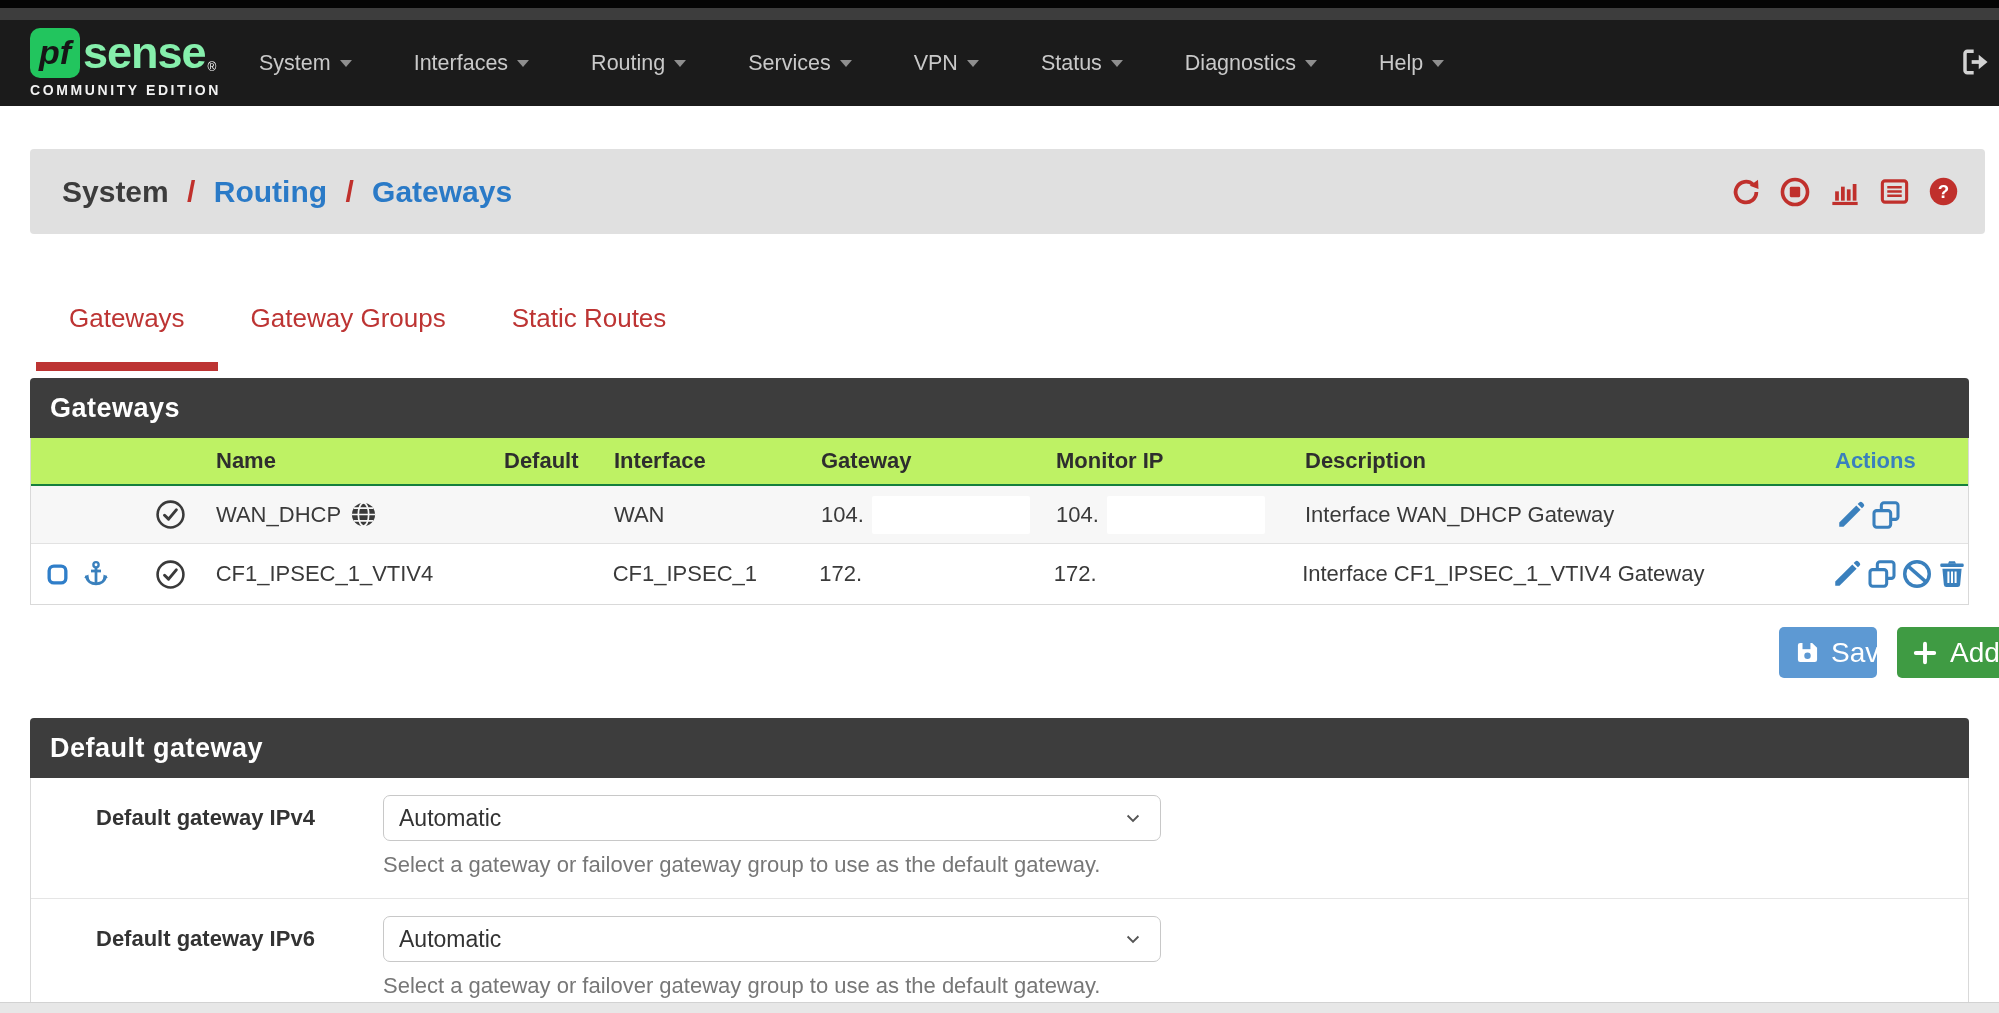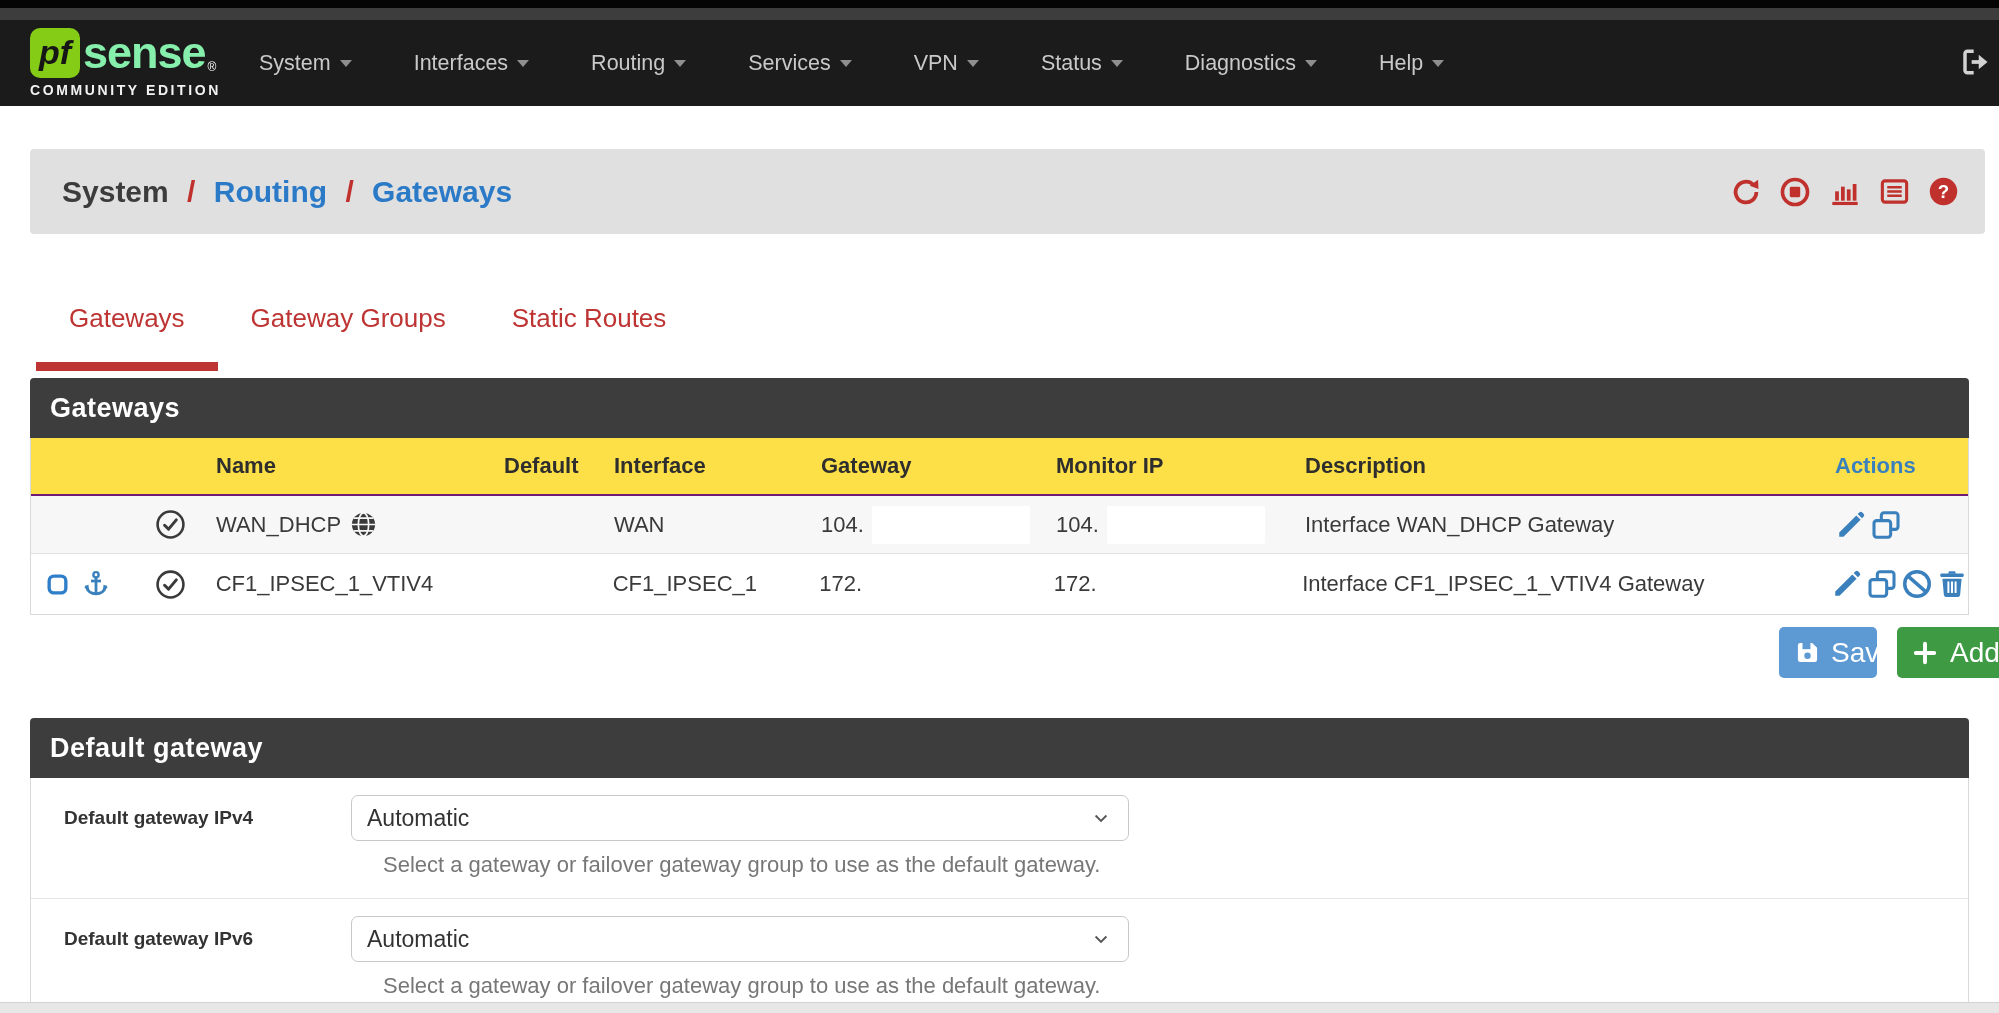--- a/index.html
+++ b/index.html
@@ -7,21 +7,21 @@
     font-family:"Liberation Sans", sans-serif; }
   .icon { display:inline-block; vertical-align:middle; }
   .icon svg { display:block; }
 
   
   .top-edge   { position:absolute; left:0; top:0; width:100%; height:8px; background:#050505; }
   .top-strip  { position:absolute; left:0; top:8px; width:100%; height:12px; background:#3d3d3d; }
   .navbar { position:absolute; left:0; top:20px; width:100%; height:86px; background:#1b1b1b; }
   .brand { position:absolute; left:30px; top:7px; }
   .brand-row { display:flex; align-items:center; }
-  .pf-tile { width:50px; height:50px; background:#84cc16; border-radius:10px;
+  .pf-tile { width:50px; height:50px; background:#22c55e; border-radius:10px;
     display:flex; align-items:center; justify-content:center; }
   .pf-tile span { font-style:italic; font-weight:bold; font-size:34px; color:#161616; transform:translatey(-1px); }
   .sense-word { font-size:45px; font-weight:bold; color:#86efac; letter-spacing:-1px; margin-left:3px; }
   .reg-mark { color:#ffffff; font-size:12px; align-self:flex-end; margin:0 0 5px 2px; }
   .brand-tagline { margin-top:3px; color:#f2f2f2; font-size:14px; font-weight:bold; letter-spacing:2.6px; }
   .nav-menu { position:absolute; left:228px; top:0; height:100%; display:flex; align-items:center; list-style:none; }
   .nav-item { padding:0 31px; color:#c9c9c9; font-size:21.5px; cursor:pointer; white-space:nowrap; }
   .caret { display:inline-block; margin-left:9px; width:0; height:0; vertical-align:middle;
     border-left:6px solid transparent; border-right:6px solid transparent; border-top:7px solid #8f8f8f; }
   .logout { position:absolute; right:8px; top:26px; color:#d2d2d2; cursor:pointer; }
@@ -43,21 +43,21 @@
 
   
   .panel { position:absolute; left:30px; width:1939px; }
   .panel-header { height:60px; background:#3d3d3d; border-radius:4px 4px 0 0;
     color:#ffffff; font-size:27px; font-weight:bold; line-height:60px; padding-left:20px; letter-spacing:.5px; }
   .panel-body { background:#ffffff; border:1px solid #d9d9d9; border-top:none; }
 
   
   #gateways-panel { top:378px; }
   .trow { display:flex; align-items:center; }
-  .thead { height:58px; font-weight:bold; color:#2e2e2e; font-size:22px; border-bottom:2px solid #701a75; background:#fde047; }
+  .thead { height:48px; font-weight:bold; color:#2e2e2e; font-size:22px; border-bottom:2px solid #15803d; background:#bef264; }
   .tr1 { height:58px; background:#f7f7f7; border-bottom:1px solid #e2e2e2; }
   .tr2 { height:60px; background:#ffffff; }
   .c-lead   { width:115px; padding-left:14px; display:flex; align-items:center; gap:11px; }
   .c-status { width:70px; display:flex; align-items:center; padding-left:9px; }
   .c-name   { width:288px; display:flex; align-items:center; }
   .c-def    { width:110px; }
   .c-iface  { width:197px; }
   .c-gw     { width:243px; display:flex; align-items:center; padding-left:10px; }
   .c-mon    { width:243px; display:flex; align-items:center; padding-left:2px; }
   .c-desc   { width:510px; padding-left:8px; }
@@ -77,21 +77,21 @@
     color:#ffffff; font-size:28px; cursor:pointer; }
   .btn-save { left:1779px; width:98px; background:#5d99d3; padding-left:16px; gap:11px; }
   .btn-add  { left:1897px; width:118px; background:#3f9b43; padding-left:15px; gap:12px; }
 
   
   #default-gw-panel { top:718px; }
   #default-gw-panel .panel-body { padding-bottom:2px; }
   .form-row { padding:17px 0 20px 0; }
   .form-row + .form-row { border-top:1px solid #e5e5e5; }
   .form-line { display:flex; align-items:center; }
-  .form-label { width:287px; margin-left:33px; font-weight:bold; font-size:19px; color:#333333; }
+  .form-label { width:287px; margin-left:65px; font-weight:bold; font-size:22px; color:#333333; }
   .select-box { width:778px; height:46px; background:#ffffff; border:1px solid #c8c8c8; border-radius:7px;
     display:flex; align-items:center; justify-content:space-between; padding:0 17px 0 15px; cursor:pointer; }
   .select-box .sel-val { font-size:23px; color:#333333; }
   .form-help { margin:11px 0 0 352px; font-size:22px; color:#777777; }
 
   .bottom-strip { position:absolute; left:0; top:1002px; width:100%; height:11px;
     background:#e7e7e7; border-top:1px solid #d2d2d2; }
 </style>
 </head>
 <body>

